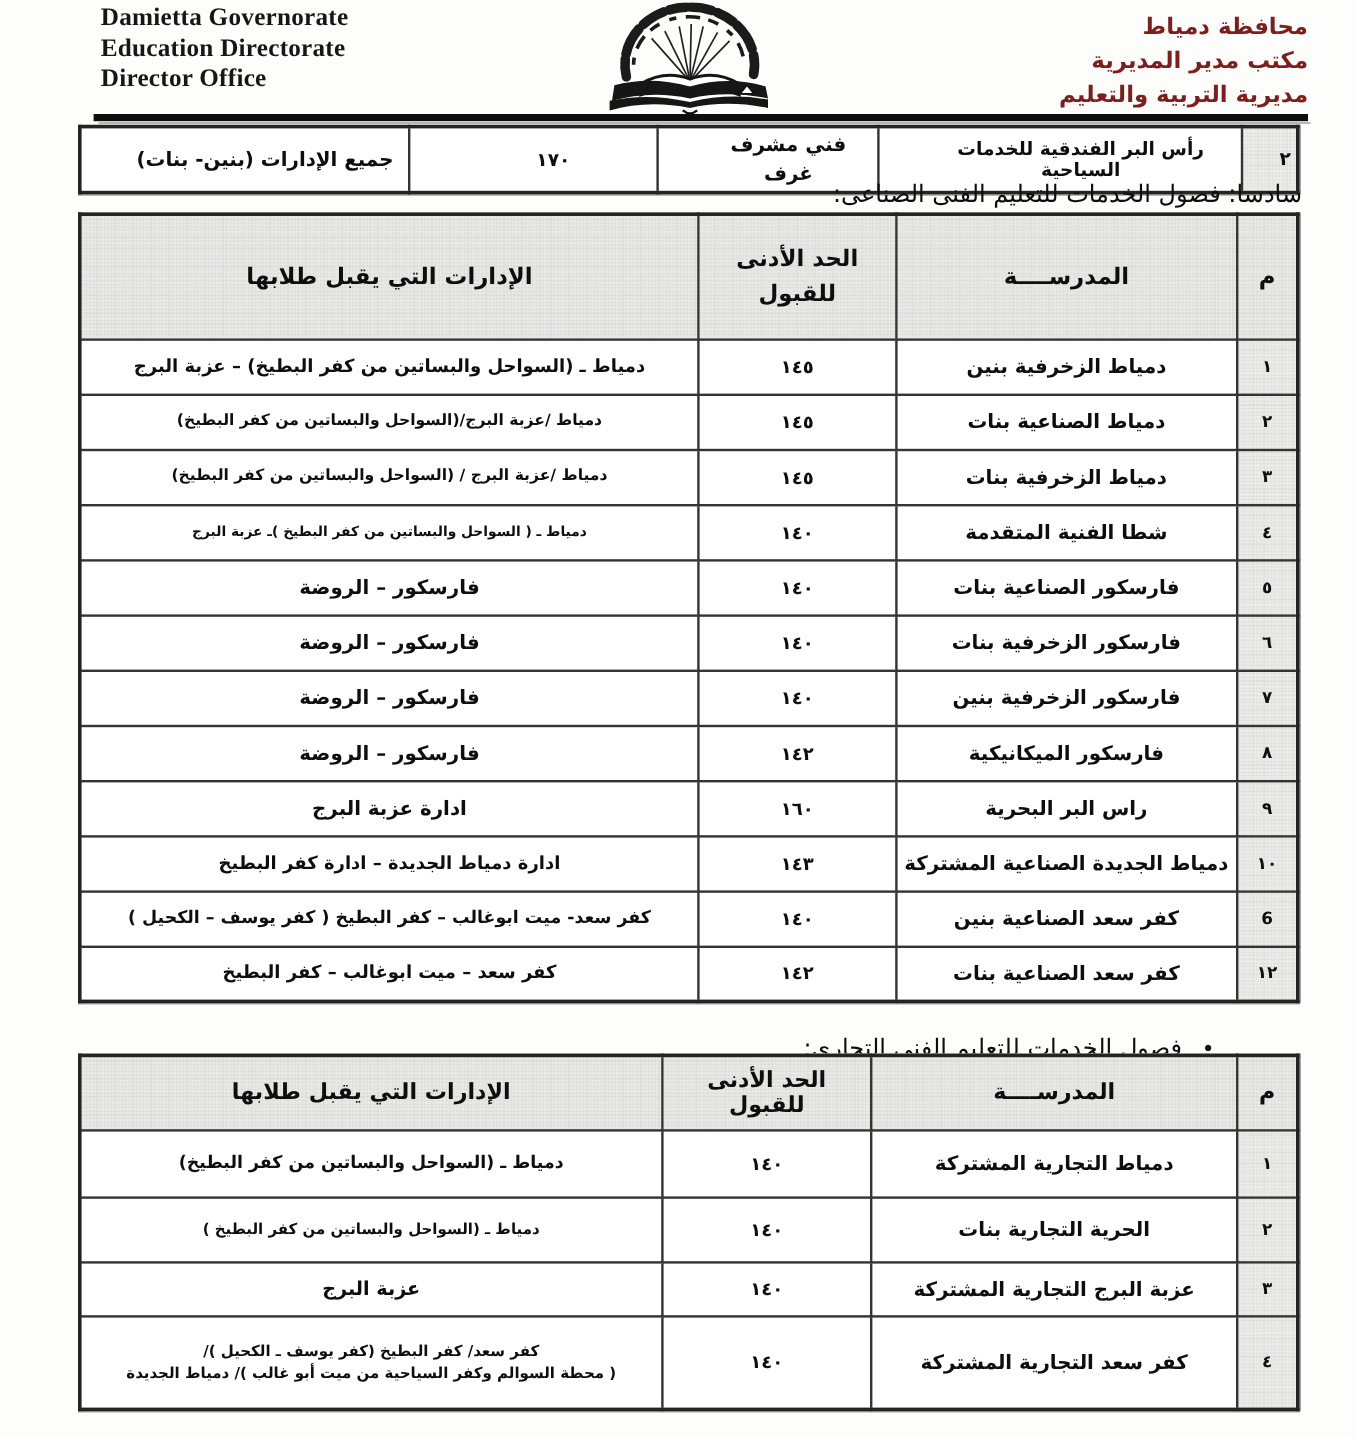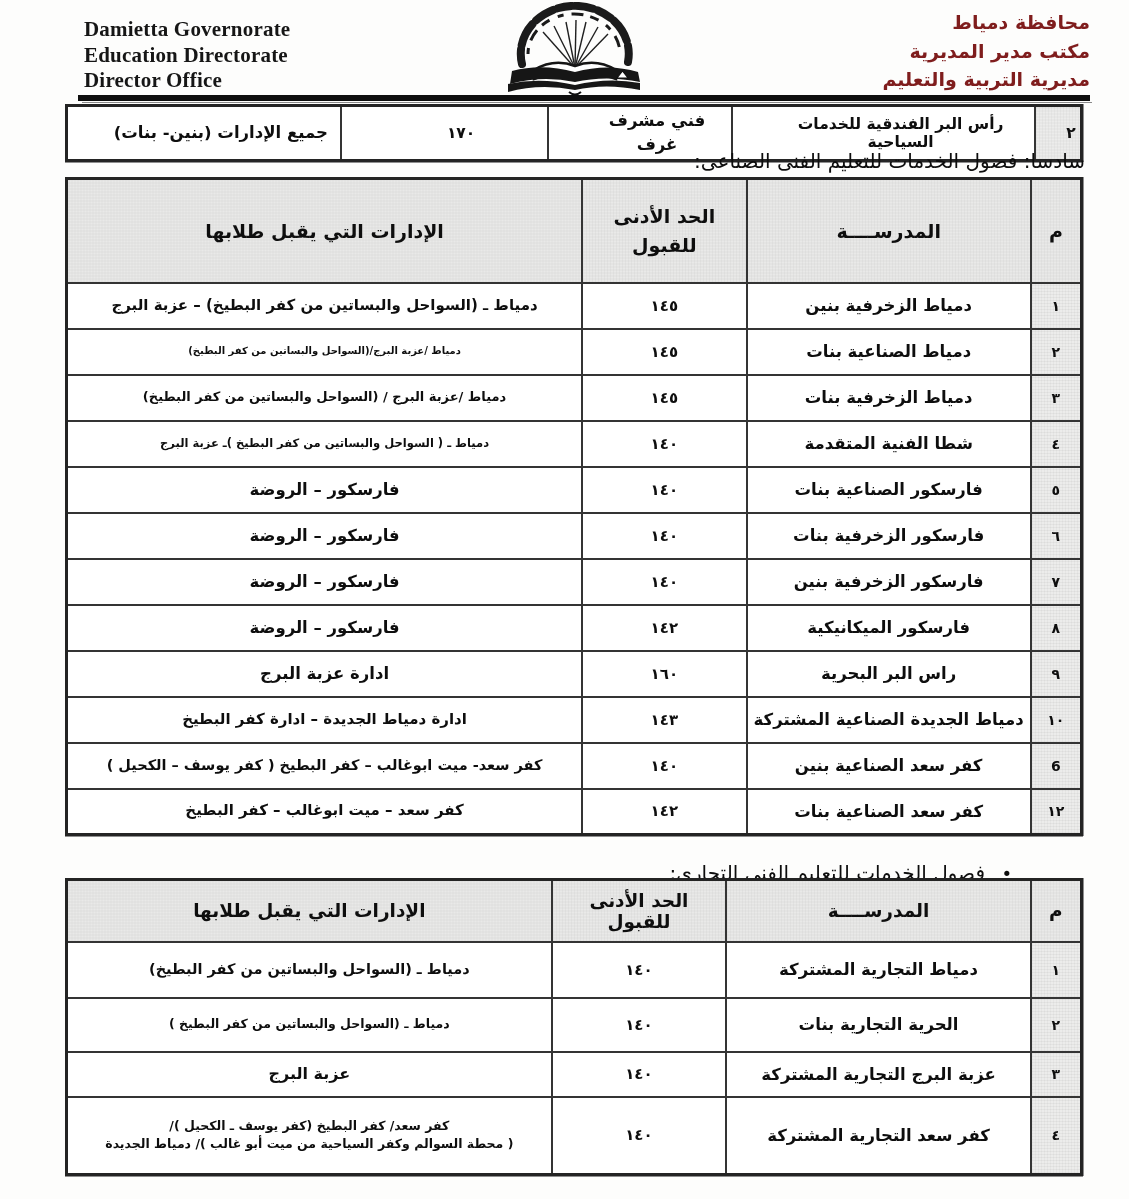--- a/index.html
+++ b/index.html
@@ -6,21 +6,21 @@
   .page{
     position:relative;
     width:1129px;height:1199px;
     background:#fdfdfc;
     font-family:"DejaVu Sans",sans-serif;
     color:#121212;
     overflow:hidden;
   }
   
   .hdr-en{
-    position:absolute;left:84px;top:17px;
+    position:absolute;left:84px;top:2px;
     font-family:"Liberation Serif",serif;
     font-weight:bold;font-size:21px;line-height:1.22;
     color:#161616;letter-spacing:.2px;
   }
   .hdr-ar{
     position:absolute;right:39px;top:8px;
     direction:rtl;text-align:right;
     font-weight:bold;font-size:19px;line-height:1.5;
     color:#7f1d1d;
   }
@@ -79,21 +79,21 @@
   #sec1Title{top:149px;right:44px;}
   #sec2Title{top:845px;right:117px;margin-top:16px;}
   .bullet{font-size:18px;padding-left:10px;}
   
   #t1{top:177px;}
   #t1 thead tr{height:104px;}
   #t1 thead th{font-size:19px;}
   #t1 tbody tr{height:46px;}
   .min-hdr div{line-height:1.5;}
   
-  #t1 tbody tr:nth-child(2) td.admin{font-size:10px;}
+  #t1 tbody tr:nth-child(2) td.admin{font-size:13px;}
   #t1 tbody tr:nth-child(3) td.admin{font-size:13px;}
   #t1 tbody tr:nth-child(4) td.admin{font-size:11.5px;}
   #t1 tbody tr:nth-child(5) td.admin,
   #t1 tbody tr:nth-child(6) td.admin,
   #t1 tbody tr:nth-child(7) td.admin,
   #t1 tbody tr:nth-child(8) td.admin,
   #t1 tbody tr:nth-child(9) td.admin{font-size:16.5px;}
   #t1 tbody tr:nth-child(11) td.admin{font-size:14.5px;}
   
   #t2{top:878px;}

